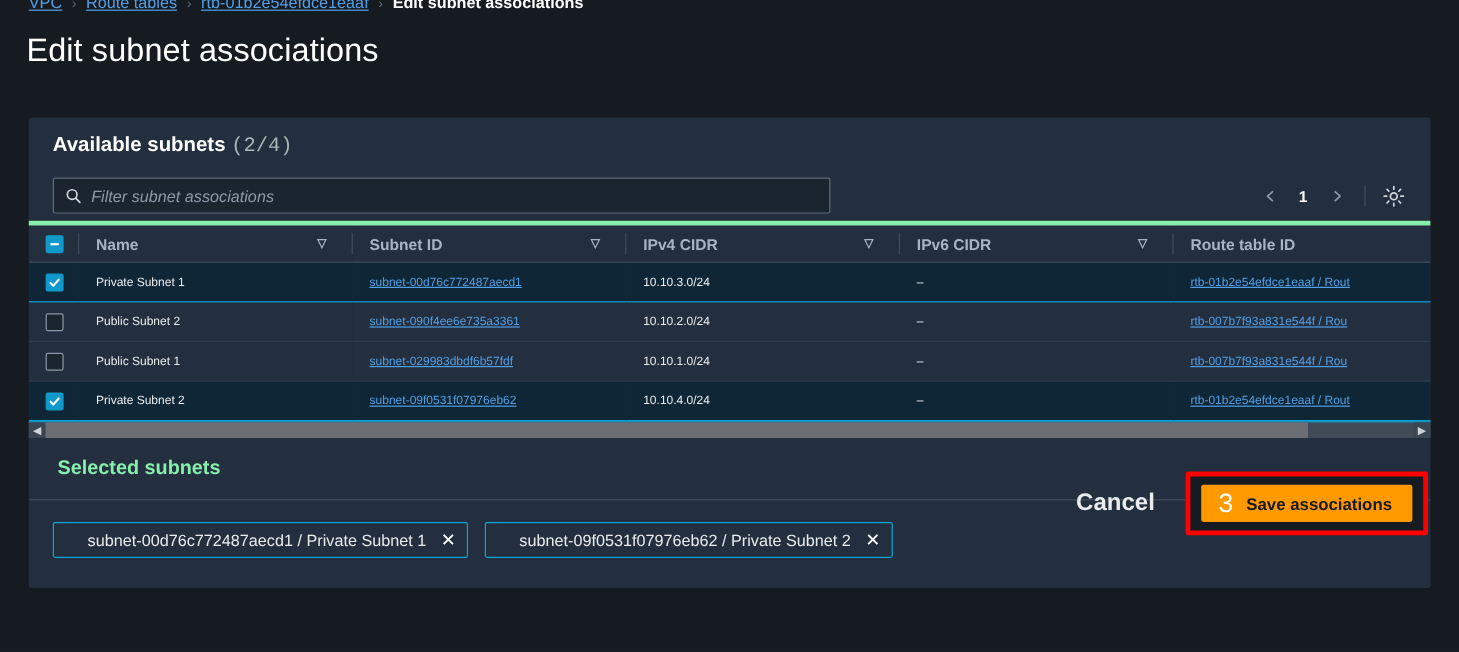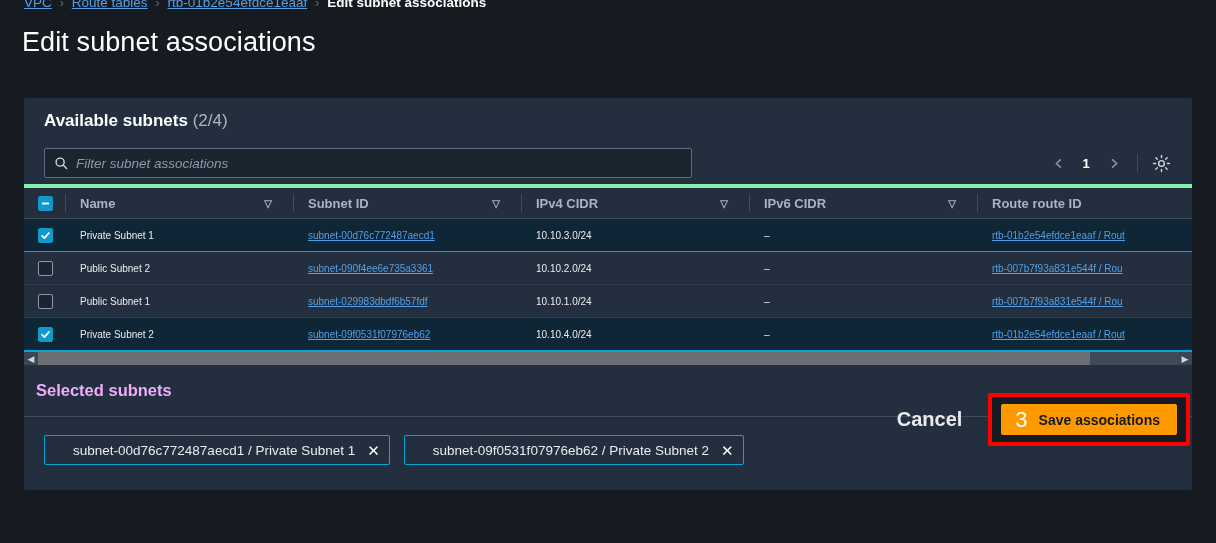--- a/index.html
+++ b/index.html
@@ -37,21 +37,21 @@
   .card {
     position: absolute; left: 24px; top: 98px;
     width: 1168px; height: 392px;
     background: #232f3e;
     border-radius: 2px;
   }
   .card-head {
     height: 44px; padding: 13px 20px 0 20px;
     font-size: 17px; color: #ffffff; font-weight: 700;
   }
-  .card-head .count { color: #aab7b8; font-weight: 400; }
+  .card-head .count { color: #aab7b8; font-weight: 400; font-family: Liberation Mono, monospace; }
 
   
   .filter-row {
     position: relative; height: 42px;
     padding: 0 20px; display: flex; align-items: center;
   }
   .search-box {
     position: relative; width: 648px; height: 30px;
     background: #1b2530; border: 1px solid #5f6b7a; border-radius: 2px;
     display: flex; align-items: center; padding-left: 9px;
@@ -130,22 +130,22 @@
   .hs-arrow {
     position: absolute; top: 0; width: 14px; height: 13px;
     background: #3b4653; color: #cfd4da; font-size: 9px;
     display: flex; align-items: center; justify-content: center;
   }
   .hs-left { left: 0; } .hs-right { right: 0; }
   .hs-thumb { position: absolute; left: 14px; top: 0; height: 13px; width: 1052px; background: #6b6f74; }
 
   
   .sel-head {
-    height: 52px; display: flex; align-items: center; padding-left: 12px;
-    font-size: 16.5px; font-weight: 700; color: #f0abfc;
+    height: 52px; display: flex; align-items: center; padding-left: 24px;
+    font-size: 16.5px; font-weight: 700; color: #86efac;
     border-bottom: 1px solid #414d5c;
   }
   .token-row { padding: 18px 20px 0 20px; display: flex; gap: 14px; }
   .token {
     height: 30px; display: flex; align-items: center; gap: 12px;
     border: 1px solid #0aa5d8; border-radius: 2px;
     background: #232f3e; padding: 0 9px 0 28px;
     font-size: 13.5px; color: #e9ebed; white-space: nowrap;
   }
   .token-x { color: #ffffff; font-size: 15px; line-height: 1; cursor: pointer; }
@@ -268,21 +268,21 @@
             </th>
             <th class="c-v6">
               <div class="th-in">
                 <span class="th-lbl">IPv6 CIDR</span>
                 <span class="sort-ico">▽</span>
                 <span class="col-sep"></span>
               </div>
             </th>
             <th class="c-rt">
               <div class="th-in">
-                <span class="th-lbl">Route route ID</span>
+                <span class="th-lbl">Route table ID</span>
               </div>
             </th>
           </tr>
         </thead>
         <tbody>
           <tr class="sel">
             <td class="c-check">
               <div class="chk-cell">
                 <span class="chk on">
                   <svg viewBox="0 0 12 12" fill="none" stroke="#ffffff" stroke-width="1.9" stroke-linecap="round" stroke-linejoin="round">

